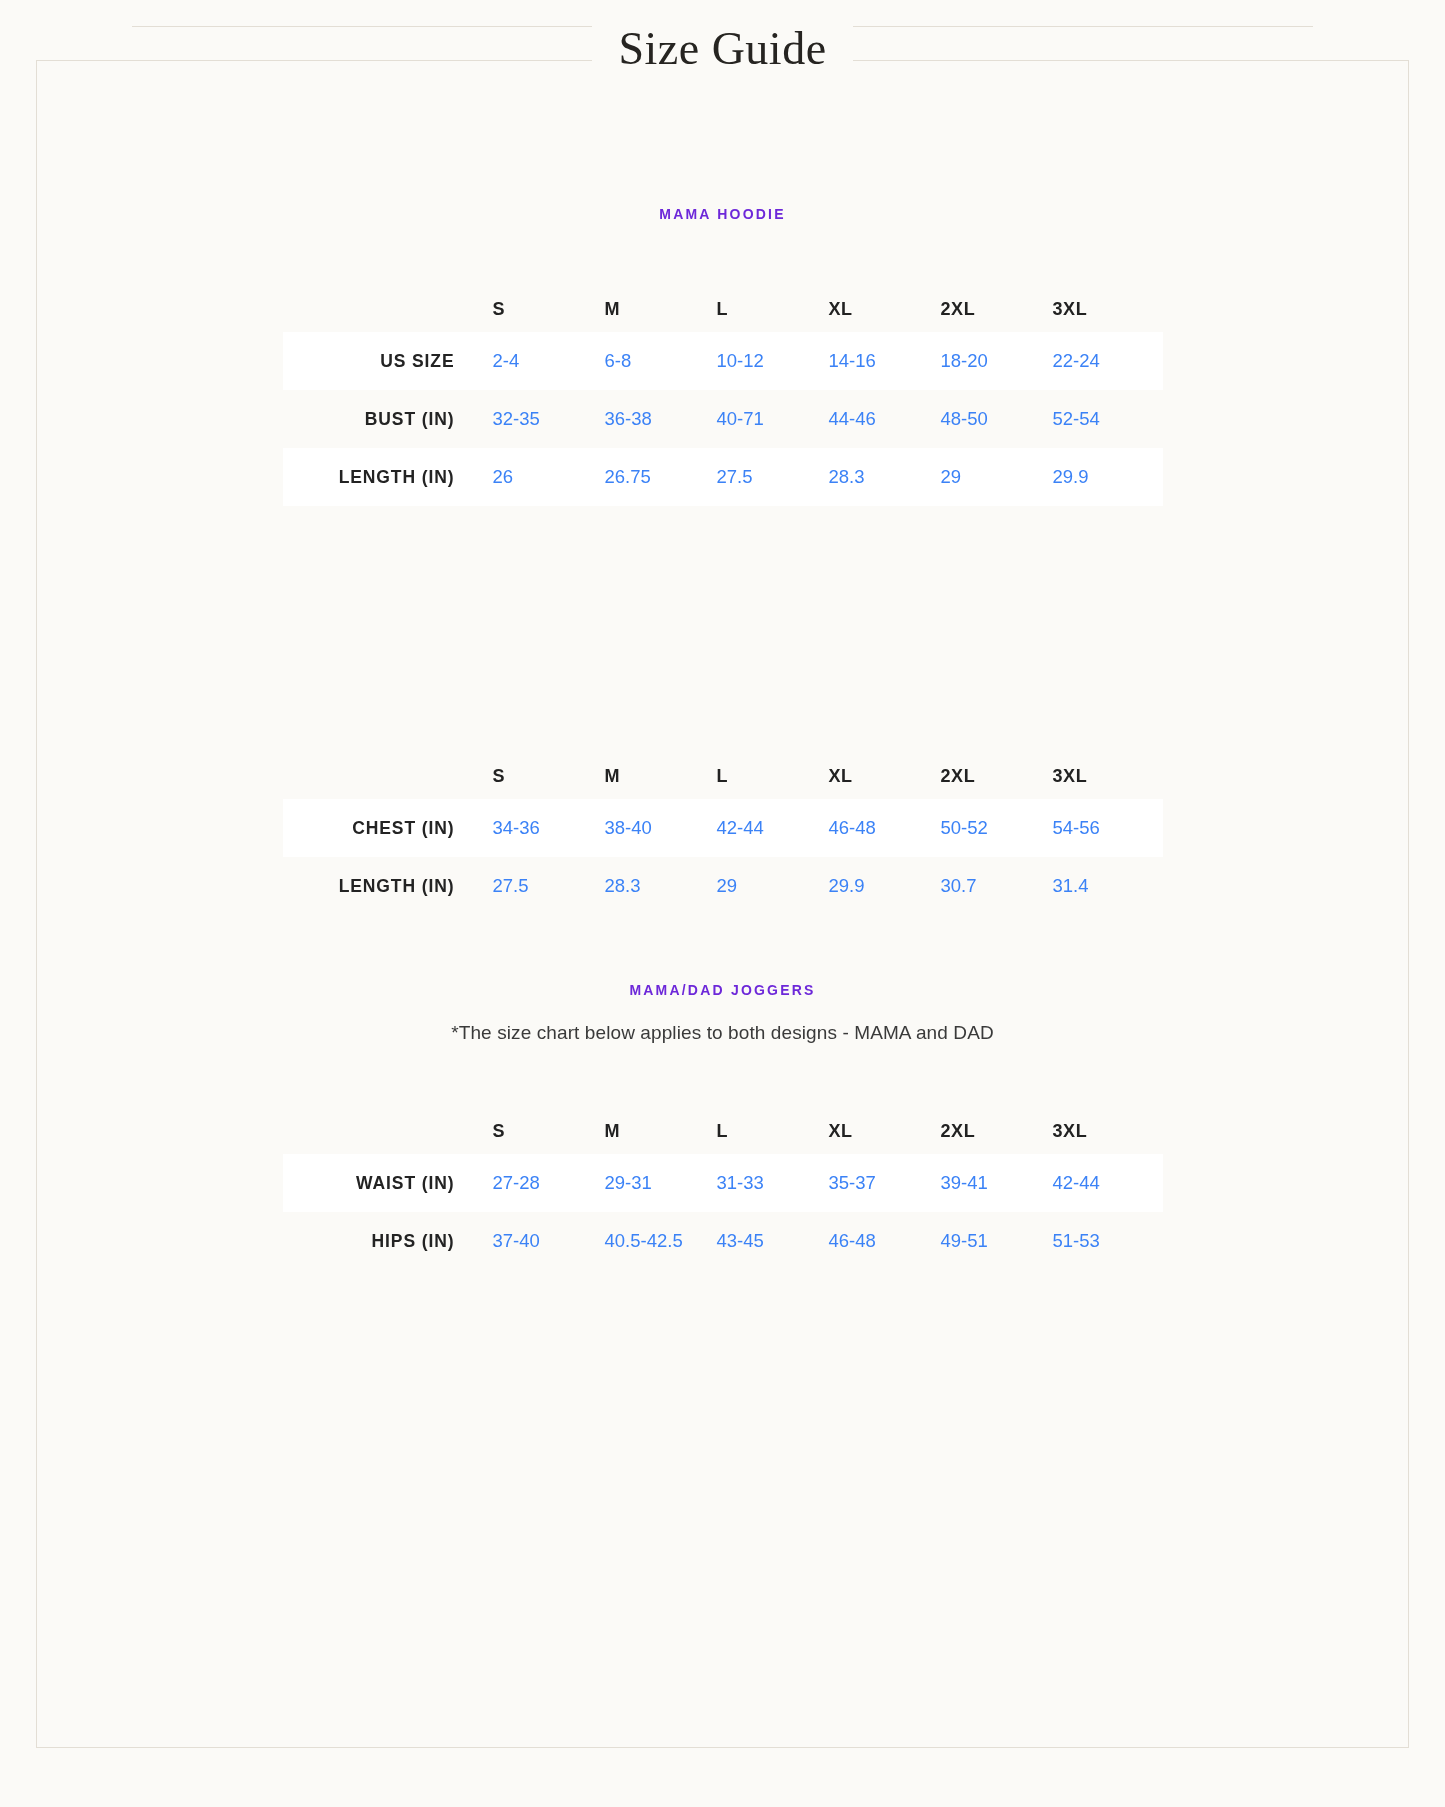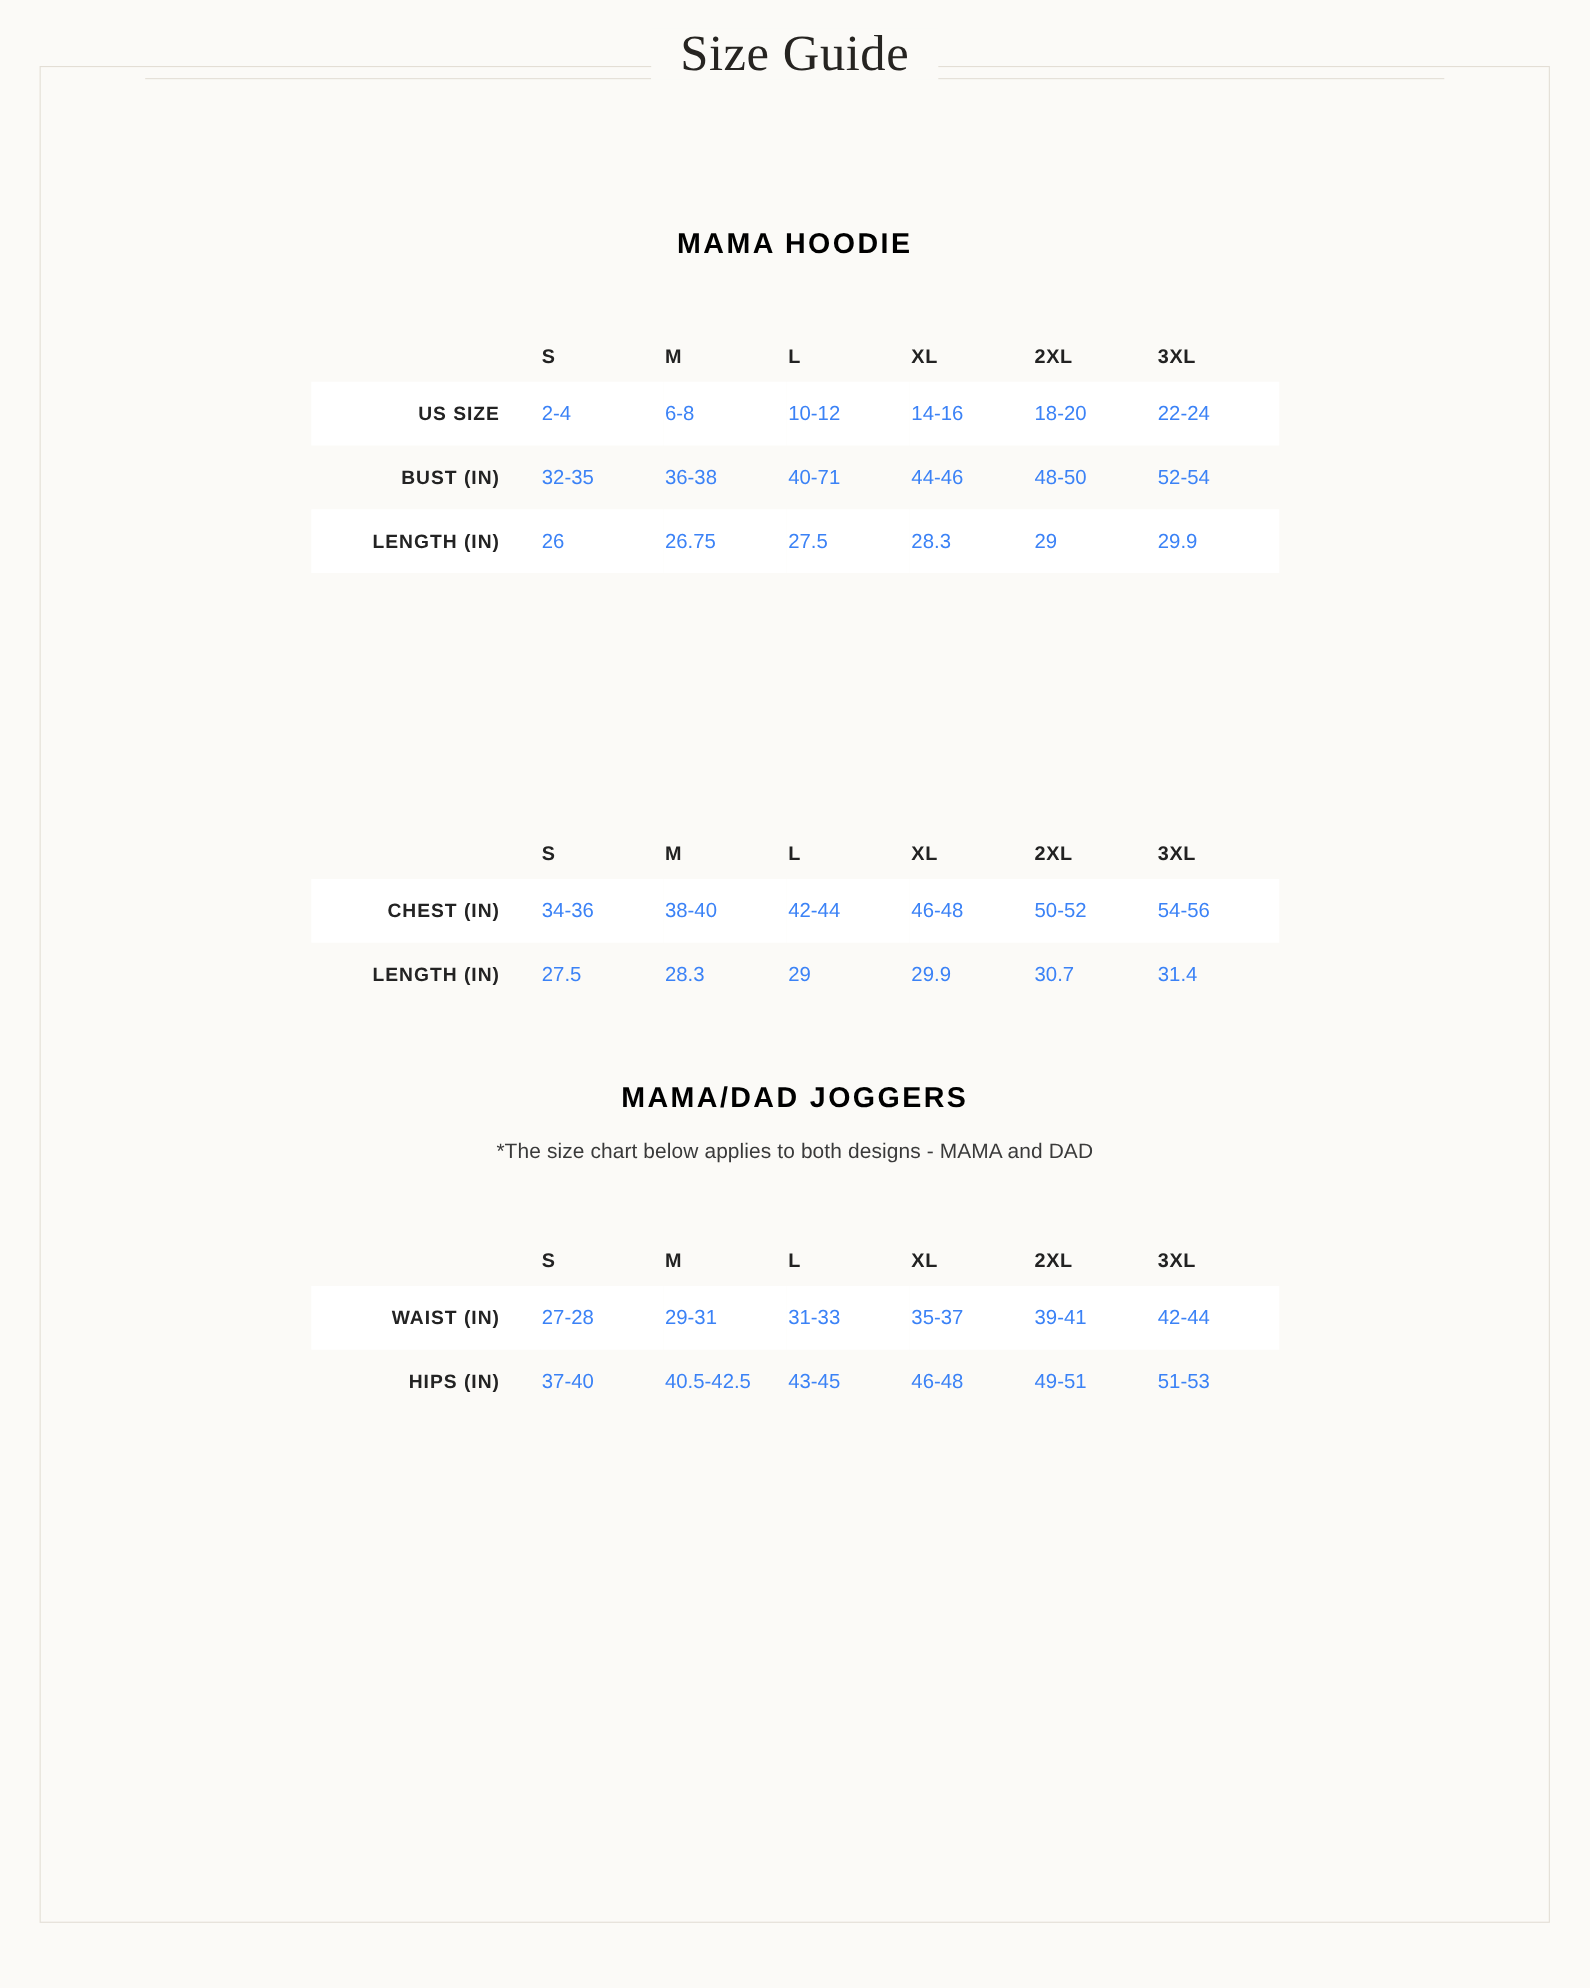--- a/index.html
+++ b/index.html
@@ -25,21 +25,21 @@
     box-sizing: border-box;
   }
 
   
   .title-wrap {
     position: absolute;
     left: 0;
     top: 26px;
     width: 1445px;
     display: flex;
-    align-items: flex-end;
+    align-items: flex-start;
     justify-content: center;
   }
   .title-rule {
     flex: 0 0 auto;
     width: 460px;
     height: 1px;
     background: #E3DED5;
   }
   .page-title {
     font-family: "Liberation Serif", serif;
@@ -58,24 +58,24 @@
     position: absolute;
     left: 0;
     top: 0;
     width: 1445px;
   }
   .section {
     width: 1445px;
     text-align: center;
   }
   .section-title {
-    font-size: 26px;
+    font-size: 14px;
     font-weight: 700;
     letter-spacing: 2.2px;
-    color: #000000;
+    color: #6d28d9;
     text-transform: uppercase;
   }
   .section-note {
     font-size: 19px;
     font-weight: 400;
     color: #3A3A3A;
     letter-spacing: 0.1px;
   }
 
   

